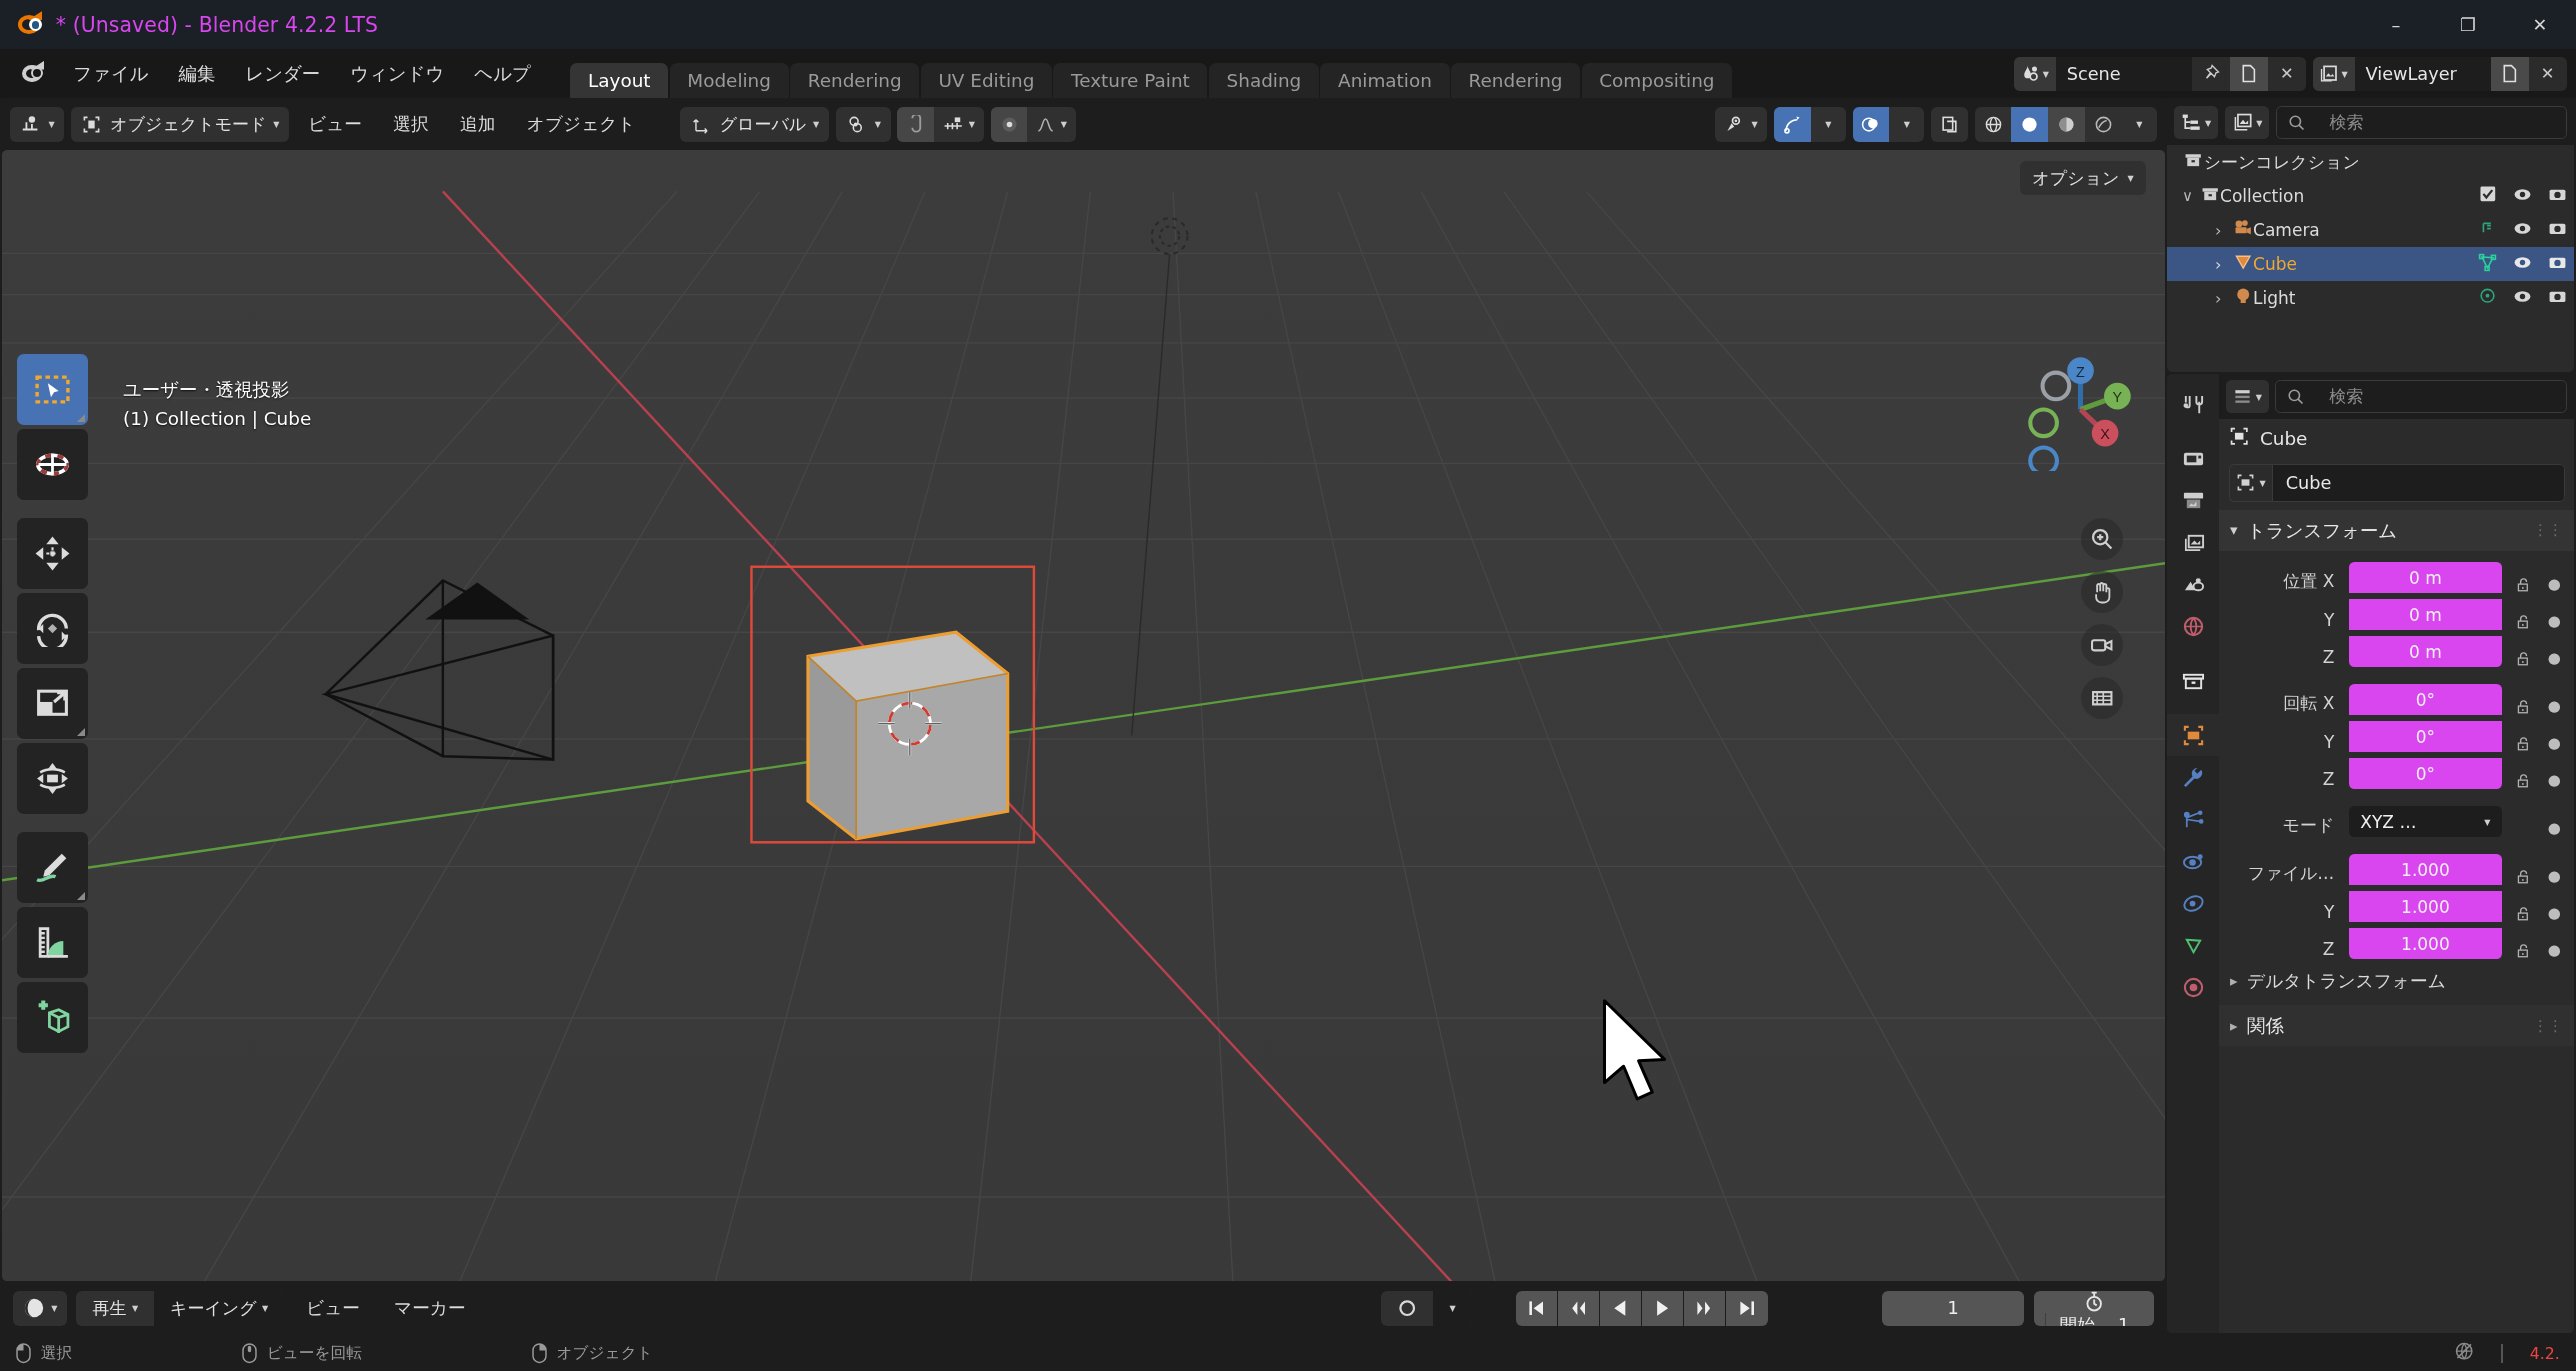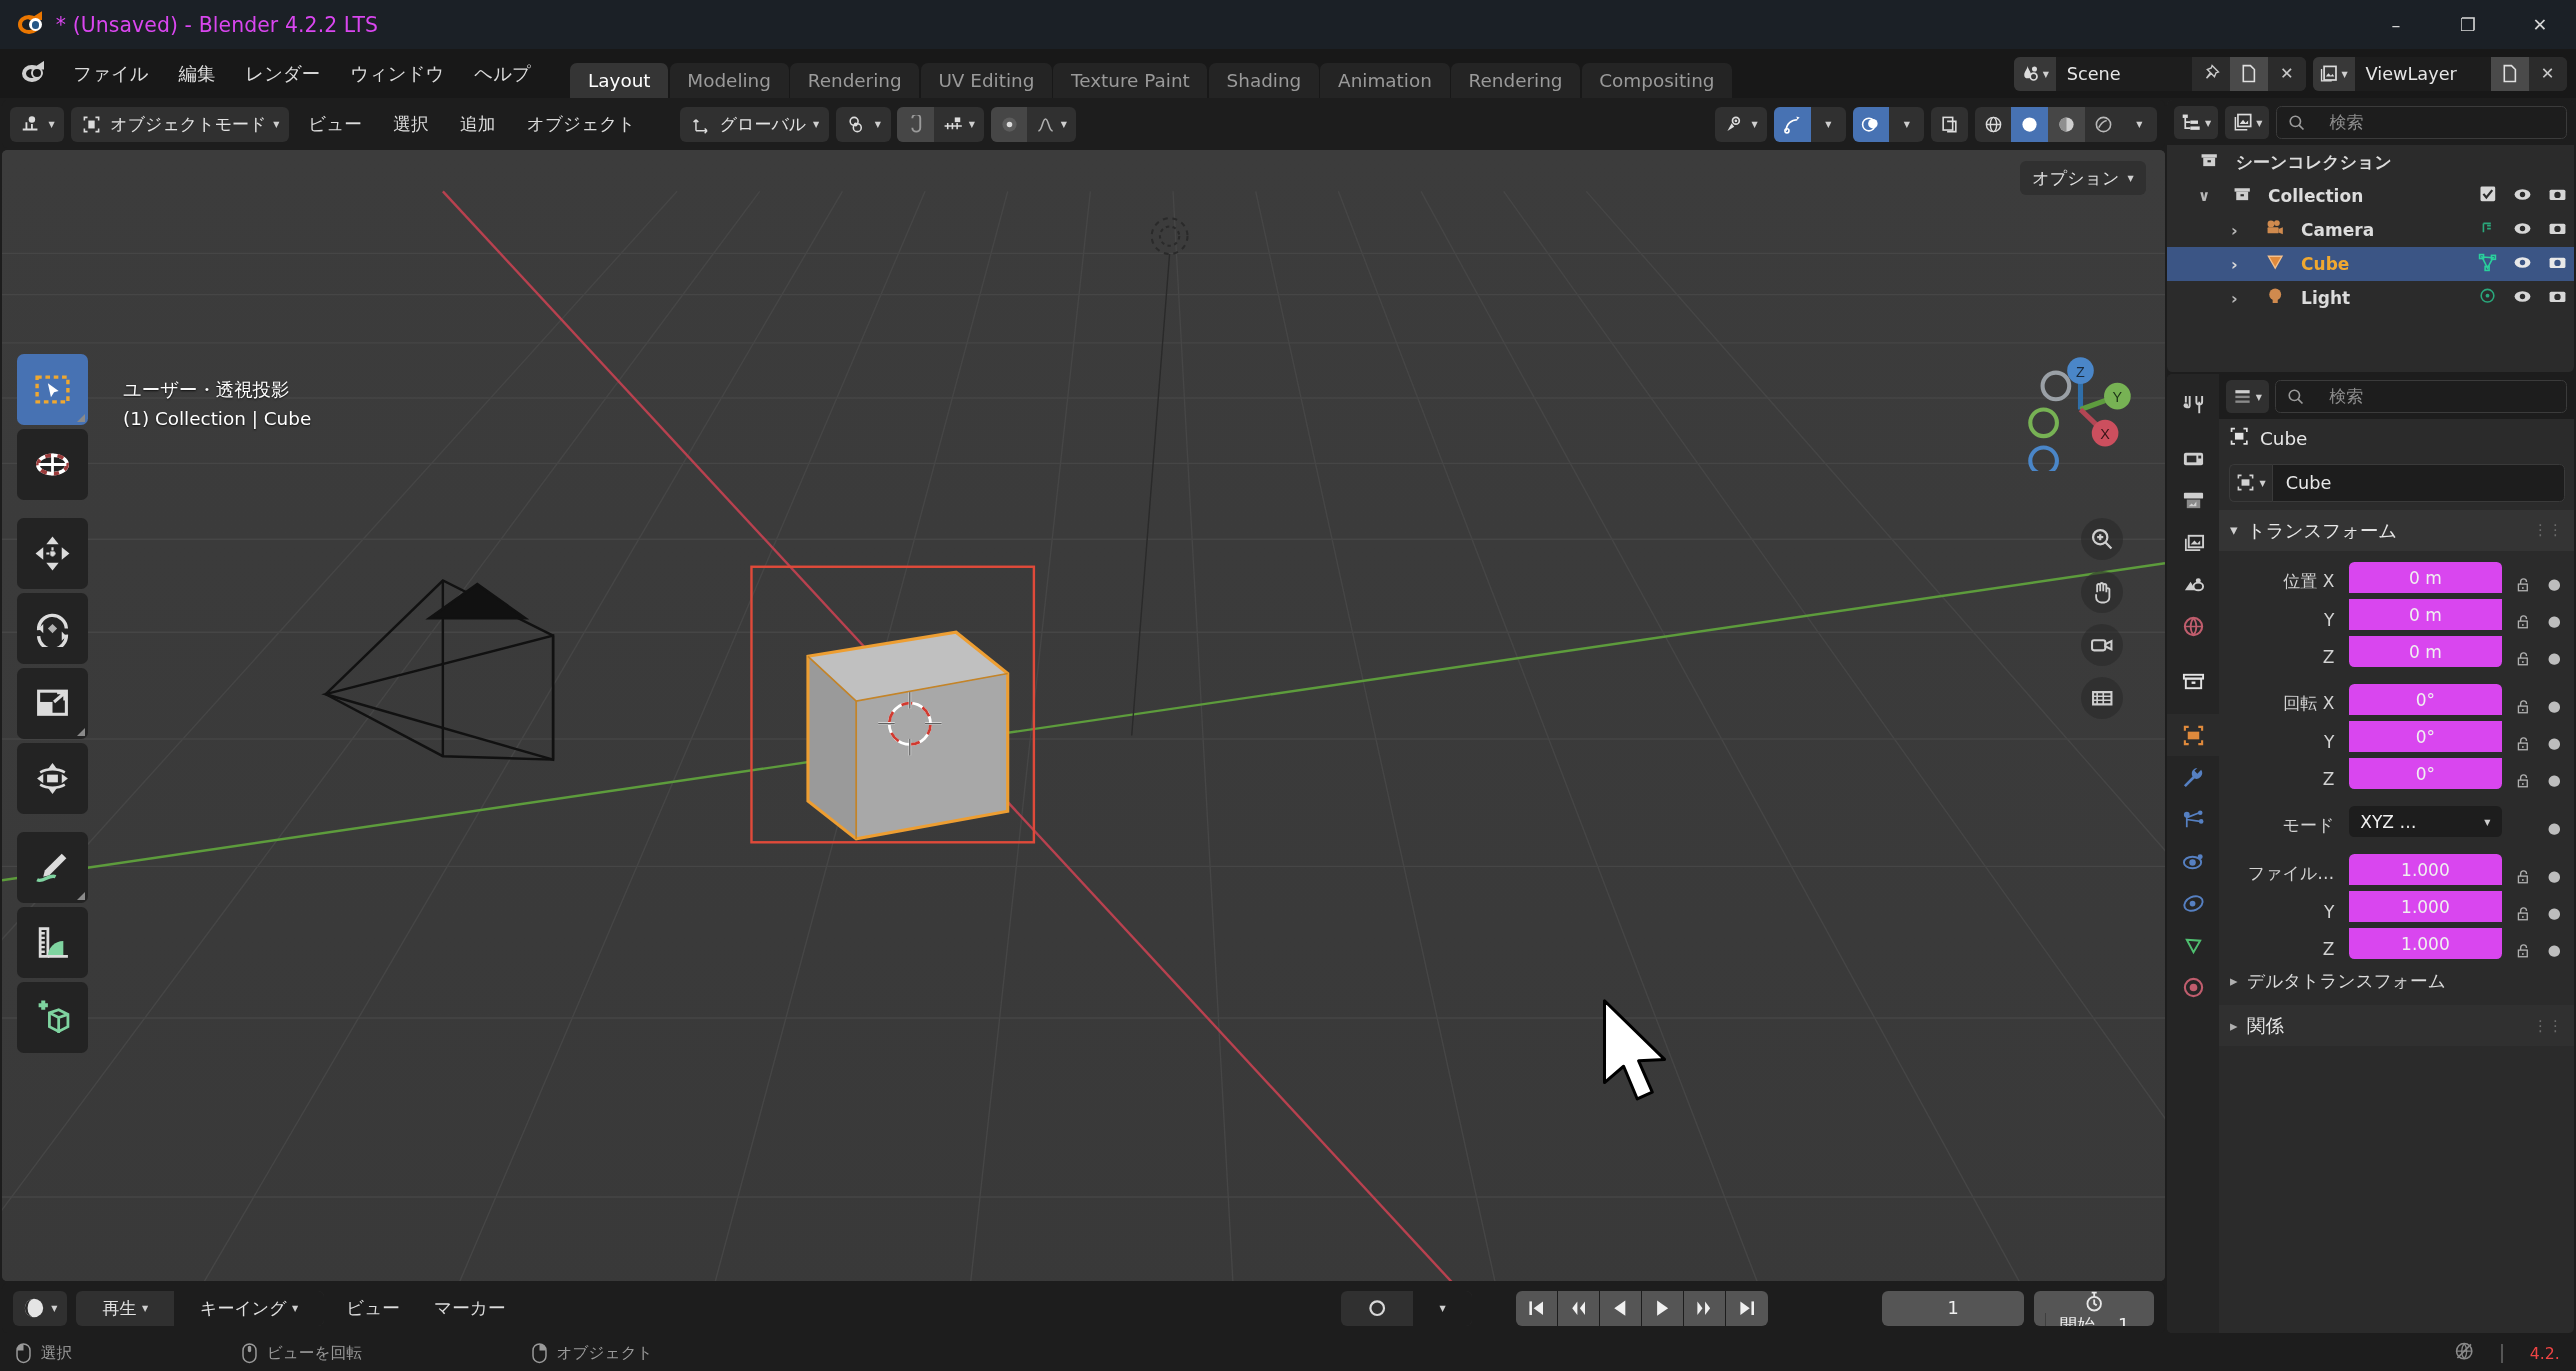--- a/index.html
+++ b/index.html
@@ -92,21 +92,21 @@
   .nav-btns { position:absolute; right:42px; top:368px; display:flex; flex-direction:column; gap:11px; }
   .nav-btn { width:42px; height:42px; border-radius:50%; background:rgba(40,40,40,.55);
     display:flex; align-items:center; justify-content:center; }
 
   .cursor { position:absolute; left:1597px; top:848px; pointer-events:none; }
 
   
   .timeline { height:50px; background:#1d1d1d; border-radius:5.4px; display:flex; align-items:center;
     padding:0 11px; gap:9.5px; flex:0 0 50px; }
   .tl-seg { display:flex; background:#303030; border-radius:6.1px; overflow:hidden; height:35px; }
-  .tl-seg > div { display:flex; align-items:center; justify-content:center; padding:0 26px; gap:5.4px;
+  .tl-seg > div { display:flex; align-items:center; justify-content:center; padding:0 16px; gap:5.4px;
     color:#e2e2e2; font-size:17px; }
   .play-grp { display:flex; border-radius:6.1px; overflow:hidden; height:35px; margin-left:35px; }
   .play-grp > div { width:42px; display:flex; align-items:center; justify-content:center;
     background:#555555; border-right:1.4px solid #1d1d1d; }
   .play-grp > div:last-child { border-right:none; }
   .frame-field { background:#555555; border-radius:6.1px; height:35px; width:142px; display:flex;
     align-items:center; justify-content:center; color:#f0f0f0; font-size:17.7px; }
   .range-grp { display:flex; background:#555555; border-radius:6.1px; overflow:hidden; height:35px;
     align-items:center;flex-direction:column; }
   .range-grp .ri { padding:0 9.5px; display:flex; align-items:center; }
@@ -120,22 +120,22 @@
   
   .outliner { height:272px; flex:0 0 272px; background:#2b2b2b; border-radius:5.4px; display:flex;
     flex-direction:column; overflow:hidden; }
   .ol-header { height:45px; background:#1d1d1d; display:flex; align-items:center; gap:6.8px;
     padding:0 6.8px; flex:0 0 45px; }
   .ol-dd { background:#303030; border-radius:5.4px; height:33px; display:flex; align-items:center;
     padding:0 6.8px; gap:4.1px; }
   .searchbox { flex:1; background:#1d1d1d; border:1.4px solid #3b3b3b; border-radius:5.4px; height:33px;
     display:flex; align-items:center; gap:24px; padding:0 11px; color:#8d8d8d; font-size:17px; }
   .ol-rows { flex:1; overflow:hidden; }
-  .ol-row { height:34px; display:flex; align-items:center; gap:16px; padding-right:6.8px; font-size:17px;
-    color:#dcdcdc; position:relative;font-weight:bold; }
+  .ol-row { height:34px; display:flex; align-items:center; gap:0; padding-right:6.8px; font-size:17px;
+    color:#dcdcdc; position:relative; }
   .ol-row.sel { background:#3b5585; }
   .ol-row .lbl.orange { color:#f0a830; }
   .ol-ctrls { margin-left:auto; display:flex; align-items:center; gap:16.3px; }
   .indent { display:inline-block; }
 
   
   .props { flex:1; background:#2b2b2b; border-radius:5.4px; display:flex; overflow:hidden; min-height:0; }
   .prop-tabs { width:52px; flex:0 0 52px; background:#252525; display:flex; flex-direction:column;
     align-items:center; padding-top:9.5px; gap:0; }
   .ptab { width:52px; height:42px; display:flex; align-items:center; justify-content:center; }

